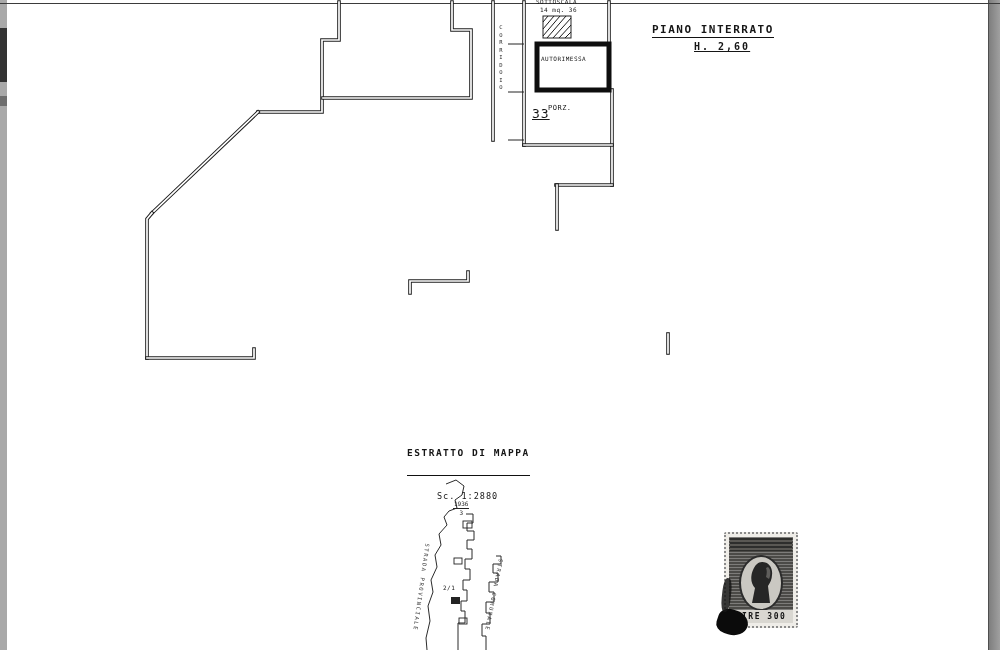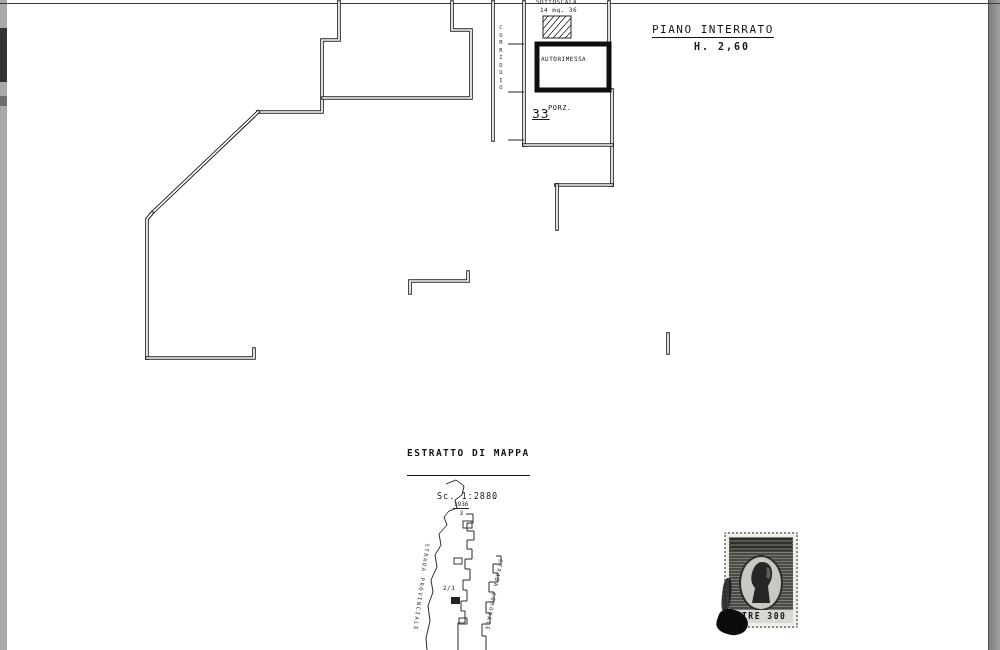--- a/index.html
+++ b/index.html
@@ -23,21 +23,21 @@
   .thin{stroke:#242424;stroke-width:1;fill:none;}
   .thick{stroke:#0e0e0e;stroke-width:5;fill:none;}
   .hatch{stroke:#1c1c1c;stroke-width:1;fill:none;}
   .mapline{stroke:#2b2b2b;stroke-width:1;fill:none;stroke-linejoin:miter;}
   .bldg{stroke:#222;stroke-width:0.9;fill:none;}
   .bldg-filled{fill:#232323;stroke:none;}
 
   .lbl{position:absolute;white-space:nowrap;color:#161616;}
   .lbl-tiny{font-size:6px;letter-spacing:0.5px;}
   .lbl-small{font-size:7px;letter-spacing:0.5px;}
-  .plan-title{font-size:11px;letter-spacing:1.5px;border-bottom:1.4px solid #111;padding-bottom:1px;font-weight:normal;}
+  .plan-title{font-size:11px;letter-spacing:1.5px;border-bottom:1.4px solid #111;padding-bottom:1px;font-weight:bold;}
   .plan-height{font-size:10px;letter-spacing:2px;font-weight:bold;}
   .map-title{font-size:9.5px;letter-spacing:1.5px;border-bottom:1.2px solid #111;padding-bottom:17px;font-weight:bold;}
   .map-scale{font-size:8.5px;letter-spacing:1px;margin-top:28px;}
   .vertical-upright{writing-mode:vertical-rl;text-orientation:upright;font-size:5.5px;letter-spacing:1.5px;color:#2e2e2e;}
   .vertical-road{writing-mode:vertical-rl;text-orientation:mixed;font-size:5.5px;letter-spacing:1.6px;color:#3a3a3a;}
 
   .parcel-frac{position:absolute;text-align:center;font-size:6px;color:#222;line-height:6px;}
   .parcel-frac .num{border-bottom:0.9px solid #222;padding:0 1px 1px 1px;}
   .parcel-frac .den{padding-top:1px;}
 
@@ -147,21 +147,21 @@
   </svg>
 
   <div class="lbl lbl-tiny" style="left:536px;top:-2px;">SOTTOSCALA</div>
   <div class="lbl lbl-tiny" style="left:540px;top:6px;">14 mq. 36</div>
   <div class="lbl lbl-tiny" style="left:541px;top:55px;">AUTORIMESSA</div>
   <div class="lbl lbl-small" style="left:548px;top:104px;">PORZ.</div>
   <div class="lbl" style="left:532px;top:106px;font-size:13px;letter-spacing:1px;text-decoration:underline;">33</div>
   <div class="lbl vertical-upright" style="left:498px;top:24px;height:70px;">CORRIDOIO</div>
 
   <div class="lbl plan-title" style="left:652px;top:23px;">PIANO INTERRATO</div>
-  <div class="lbl plan-height" style="left:694px;top:41px;">H. 2,60</div>
+  <div class="lbl plan-height" style="left:694px;top:41px;text-decoration:underline;">H. 2,60</div>
 
   <div class="lbl map-title" style="left:407px;top:447px;">ESTRATTO DI MAPPA</div>
   <div class="lbl map-scale" style="left:437px;top:463px;">Sc. 1:2880</div>
 
   <div class="parcel-frac" style="left:453px;top:501px;">
     <div class="num">1936</div>
     <div class="den">3</div>
   </div>
   <div class="lbl lbl-tiny" style="left:443px;top:584px;">2/1</div>
 

